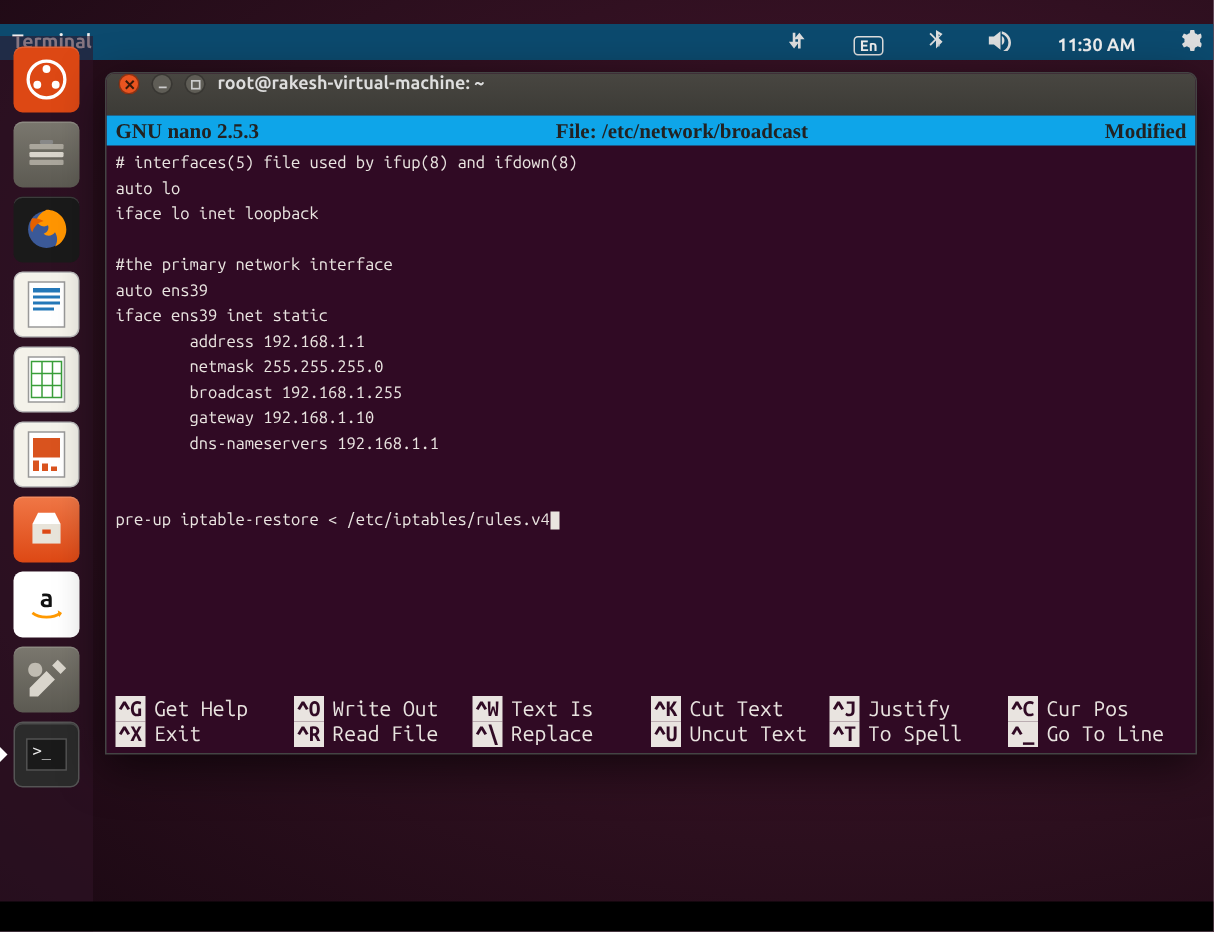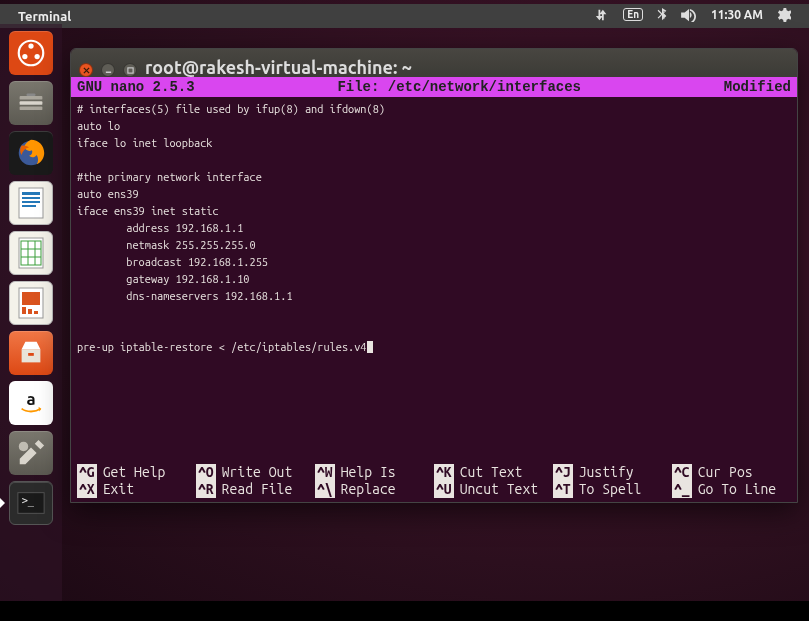--- a/index.html
+++ b/index.html
@@ -5,26 +5,26 @@
 * { margin:0; padding:0; box-sizing:border-box; }
 body {
   width:809px; height:621px;
   background: radial-gradient(ellipse at 70% 40%, #4a1530 0%, #2c0f1e 60%, #1a0812 100%);
   font-family: Ubuntu, "Segoe UI", Arial, sans-serif;
   overflow:hidden;
   position:relative;
 }
 
 .top-bar {
-  position:absolute; top:4px; left:0; right:0; height:24px;
-  background:#404040; color:#eee;
+  position:absolute; top:16px; left:0; right:0; height:24px;
+  background:#0c4a6e; color:#eee;
   display:flex; align-items:center; justify-content:space-between;
-  padding:0 18px; font-size:13px; font-weight:bold;
-}
-.top-bar .right { display:flex; align-items:flex-start; gap:14px; font-size:12px; }
+  padding:0 8px; font-size:13px; font-weight:bold;
+}
+.top-bar .right { display:flex; align-items:flex-end; gap:30px; font-size:12px; }
 .top-bar .right svg { fill:#ddd; }
 .top-bar .badge { border:1px solid #ddd; border-radius:3px; padding:0 3px; font-size:10px; font-weight:bold; }
 
 .launcher {
   position:absolute; left:0; top:24px; bottom:0; width:62px;
   background: rgba(50,20,40,0.55);
   display:flex; flex-direction:column; align-items:center;
   padding-top:6px; gap:4px;
 }
 .launcher .app {
@@ -41,32 +41,32 @@
 .term-window {
   position:absolute; left:70px; top:48px; width:728px; height:455px;
   background:#300a24;
   border-radius:6px 6px 0 0;
   border:1px solid #444;
   box-shadow:0 8px 30px rgba(0,0,0,0.6);
   overflow:hidden;
 }
 .title-bar {
   height:28px; background:linear-gradient(#484641,#3c3b36);
-  display:flex; align-items:flex-end; padding:0 8px; gap:8px;
-  color:#ddd; font-size:18px; font-weight:bold;
+  display:flex; align-items:flex-start; padding:0 8px; gap:8px;
+  color:#ddd; font-size:12px; font-weight:bold;
 }
 .win-btn { width:14px; height:14px; border-radius:50%; border:1px solid rgba(0,0,0,0.4); display:inline-flex; align-items:center; justify-content:center; }
 .win-btn.close{ background:#e95420; }
 .win-btn.min{ background:#5f5d56; }
 .win-btn.max{ background:#5f5d56; }
 .status-bar {
-  height:20px; background:#d946ef; color:#222;
-  font-family: Liberation Mono, monospace;
+  height:20px; background:#0ea5e9; color:#222;
+  font-family: Liberation Serif, serif;
   font-size:14px; font-weight:bold;
-  display:flex; justify-content:space-between; padding:0 6px; align-items:center;
+  display:flex; justify-content:space-between; padding:0 6px; align-items:flex-end;
 }
 .term-body {
   padding:4px 6px; color:#e9e4e0;
   font-family: "Ubuntu Mono","DejaVu Sans Mono",monospace;
   font-size:11px; line-height:17px; white-space:pre;
   height:358px;
 }
 .cursor { background:#e9e4e0; color:#300a24; }
 .shortcut-bar {
   position:absolute; left:0; right:0; bottom:0;
@@ -217,21 +217,21 @@
       </span>
     <span class="win-btn max">
         <svg width="7" height="7" viewBox="0 0 8 8">
           <rect x="1" y="1" width="6" height="6" fill="none" stroke="#ccc" stroke-width="1.3"></rect>
         </svg>
       </span>
     <span>root@rakesh-virtual-machine: ~</span>
   </div>
   <div class="status-bar">
     <span>GNU nano 2.5.3</span>
-    <span>File: /etc/network/interfaces</span>
+    <span>File: /etc/network/broadcast</span>
     <span>Modified</span>
   </div>
   <div class="term-body" id="editor-body"># interfaces(5) file used by ifup(8) and ifdown(8)
 auto lo
 iface lo inet loopback
 
 #the primary network interface
 auto ens39
 iface ens39 inet static
         address 192.168.1.1
@@ -247,21 +247,21 @@
         <div class="sc">
           <span class="key">^G</span>
           <span class="lbl">Get Help</span>
         </div>
         <div class="sc">
           <span class="key">^O</span>
           <span class="lbl">Write Out</span>
         </div>
         <div class="sc">
           <span class="key">^W</span>
-          <span class="lbl">Help Is</span>
+          <span class="lbl">Text Is</span>
         </div>
         <div class="sc">
           <span class="key">^K</span>
           <span class="lbl">Cut Text</span>
         </div>
         <div class="sc">
           <span class="key">^J</span>
           <span class="lbl">Justify</span>
         </div>
         <div class="sc">

